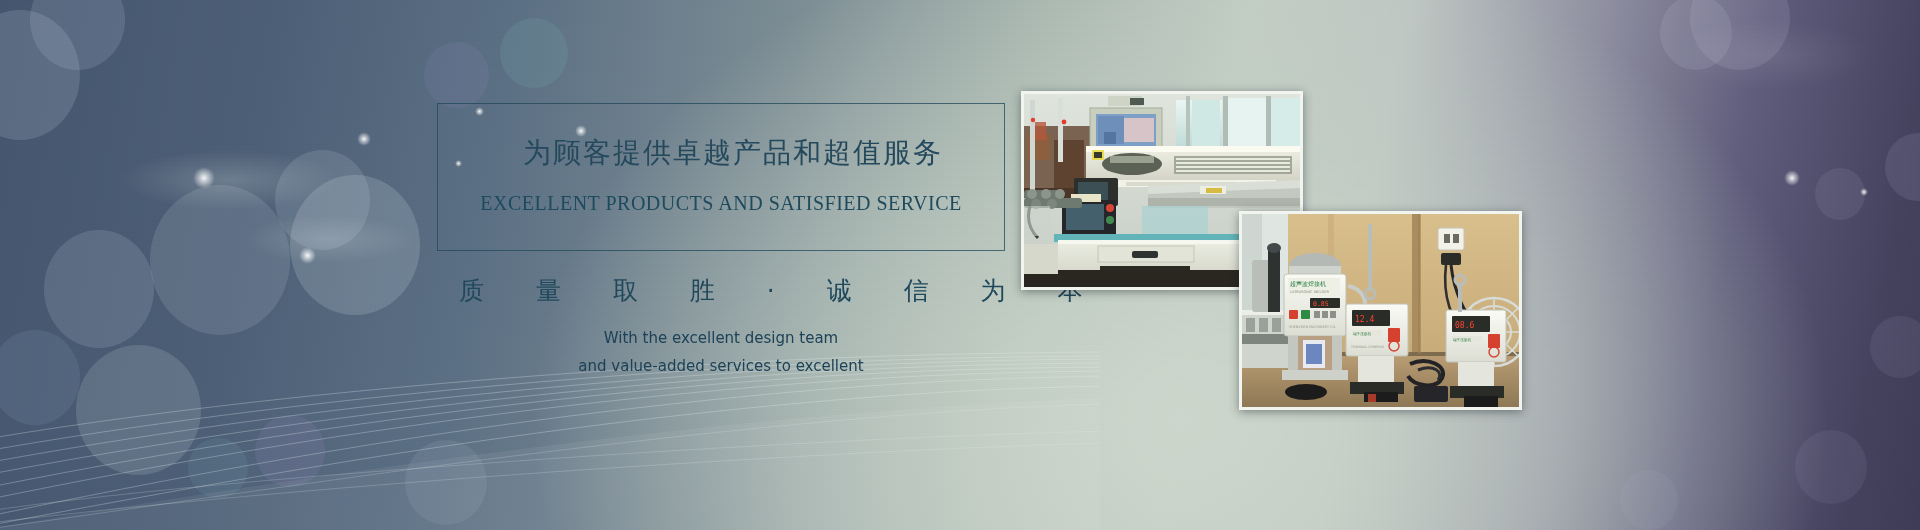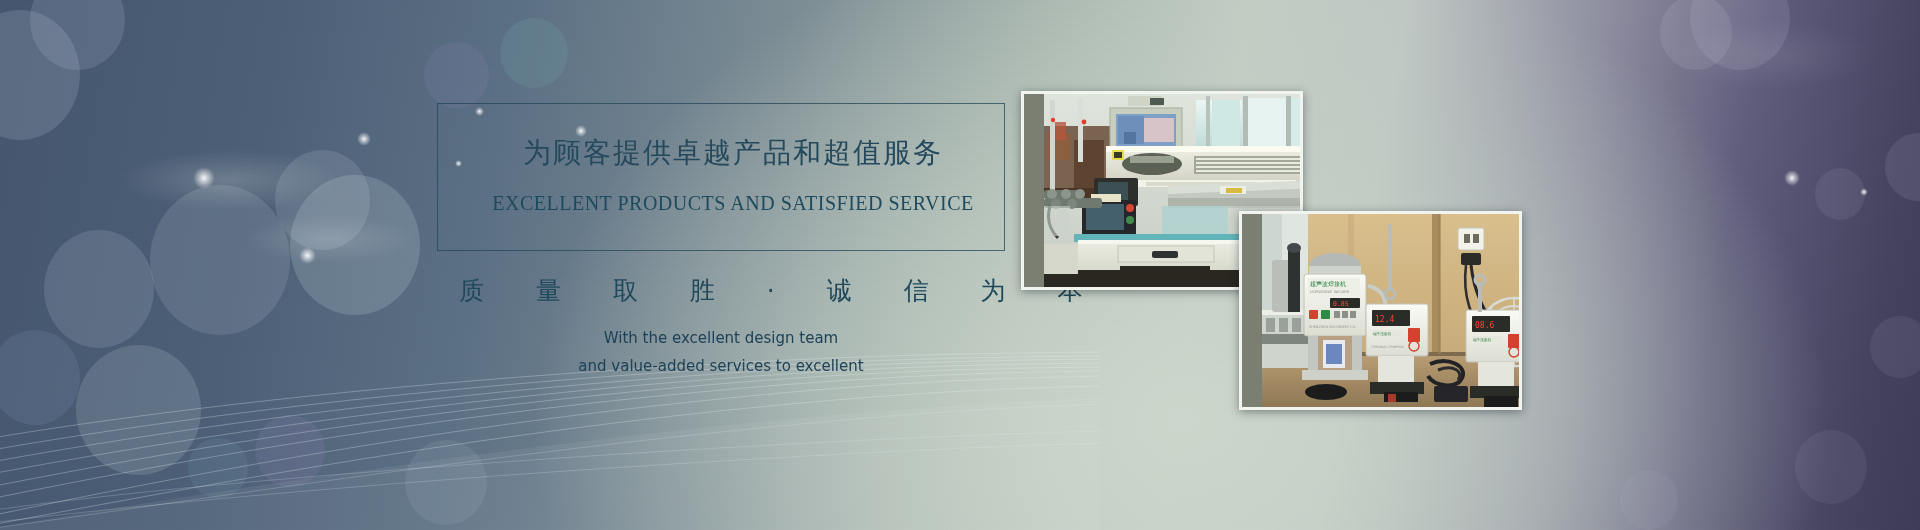--- a/index.html
+++ b/index.html
@@ -70,21 +70,20 @@
     font-family:"DejaVu Sans","Liberation Sans",sans-serif;
     margin-left:12px;
   }
 
   #headline-en {
     position:absolute; left:437px; top:192px; width:568px;
     text-align:center;
     font-family:"Liberation Serif","DejaVu Serif",serif;
     font-size:20px; letter-spacing:.5px;
     color:#1e4a5e;
-    margin-left:12px;
   }
 
   #slogan-cn {
     position:absolute; left:437px; top:274px; width:568px;
     font-size:25px;
     letter-spacing:22px; text-indent:22px;
     color:#20485b;
     font-family:"DejaVu Sans","Liberation Sans",sans-serif;
     white-space:nowrap;
   }
@@ -101,21 +100,21 @@
   
   .photo {
     position:absolute;
     border:3px solid #f2f4f0;
     box-shadow:0 2px 9px rgba(20,30,40,.45);
     overflow:hidden;
     background:#7b7f72;
   }
   #photo-1 { left:1021px; top:91px; width:282px; height:199px; }
   #photo-2 { left:1239px; top:211px; width:283px; height:199px; z-index:3; }
-  .photo-inner { position:absolute; inset:0; overflow:hidden;padding-left:20px; }
+  .photo-inner { position:absolute; inset:0; overflow:hidden; }
 </style>
 </head>
 <body>
 
 <div id="banner">
 
   <div class="bokeh" style="left:-40px;  top:10px;  width:120px; height:130px; background:rgba(200,215,230,.17);"></div>
   <div class="bokeh" style="left:30px;   top:-30px; width:95px;  height:100px; background:rgba(205,218,232,.15);"></div>
   <div class="bokeh" style="left:44px;   top:230px; width:110px; height:118px; background:rgba(200,214,228,.16);"></div>
   <div class="bokeh" style="left:150px;  top:185px; width:140px; height:150px; background:rgba(206,218,230,.15);"></div>

